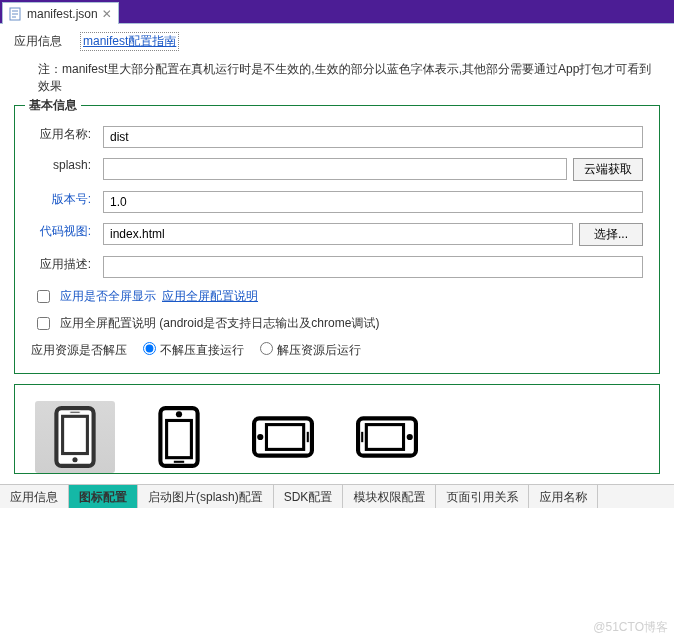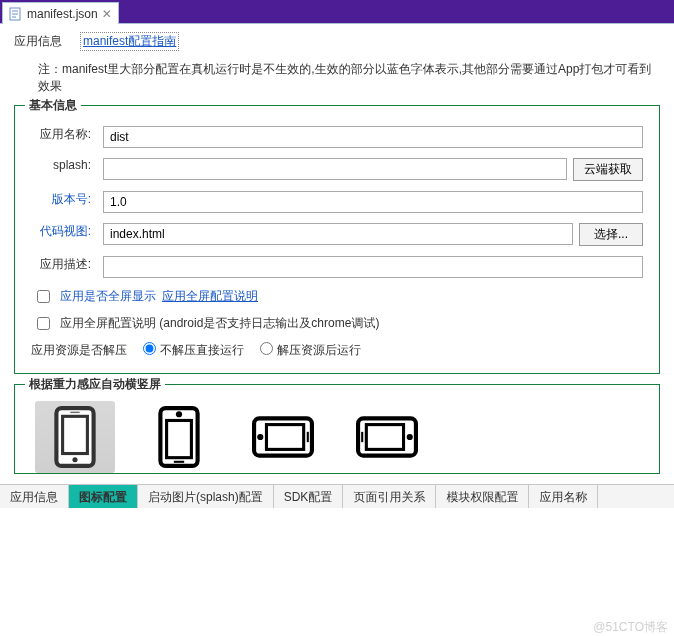--- a/index.html
+++ b/index.html
@@ -217,21 +217,20 @@
       <span>不解压直接运行</span>
     </label>
     <label class="radio-opt">
       <input type="radio" name="unzip" style="">
       <span>解压资源后运行</span>
     </label>
   </div>
 </div>
 
 <div class="fieldset" style="padding-bottom:0;">
-  <div class="legend">根据重力感应自动横竖屏</div>
   <div class="devices">
     <div class="device selected">
       <svg viewBox="0 0 40 60">
             <rect x="2" y="2" width="36" height="56" rx="5" fill="#fff" stroke="#333" stroke-width="4"></rect>
             <rect x="8" y="10" width="24" height="36" fill="none" stroke="#333" stroke-width="3"></rect>
             <circle cx="20" cy="52" r="3" fill="#333"></circle>
             <rect x="15" y="5" width="10" height="2" fill="#333"></rect>
           </svg>
     </div>
     <div class="device">
@@ -259,20 +258,20 @@
           </svg>
     </div>
   </div>
 </div>
 
 <div class="bottom-tabs">
   <div class="bottom-tab">应用信息</div>
   <div class="bottom-tab active">图标配置</div>
   <div class="bottom-tab">启动图片(splash)配置</div>
   <div class="bottom-tab">SDK配置</div>
+  <div class="bottom-tab">模块权限配置</div>
   <div class="bottom-tab">页面引用关系</div>
-  <div class="bottom-tab">模块权限配置</div>
   <div class="bottom-tab">应用名称</div>
 </div>
 
 <div class="watermark">@51CTO博客</div>
 
 </div>
 
 </body></html>

